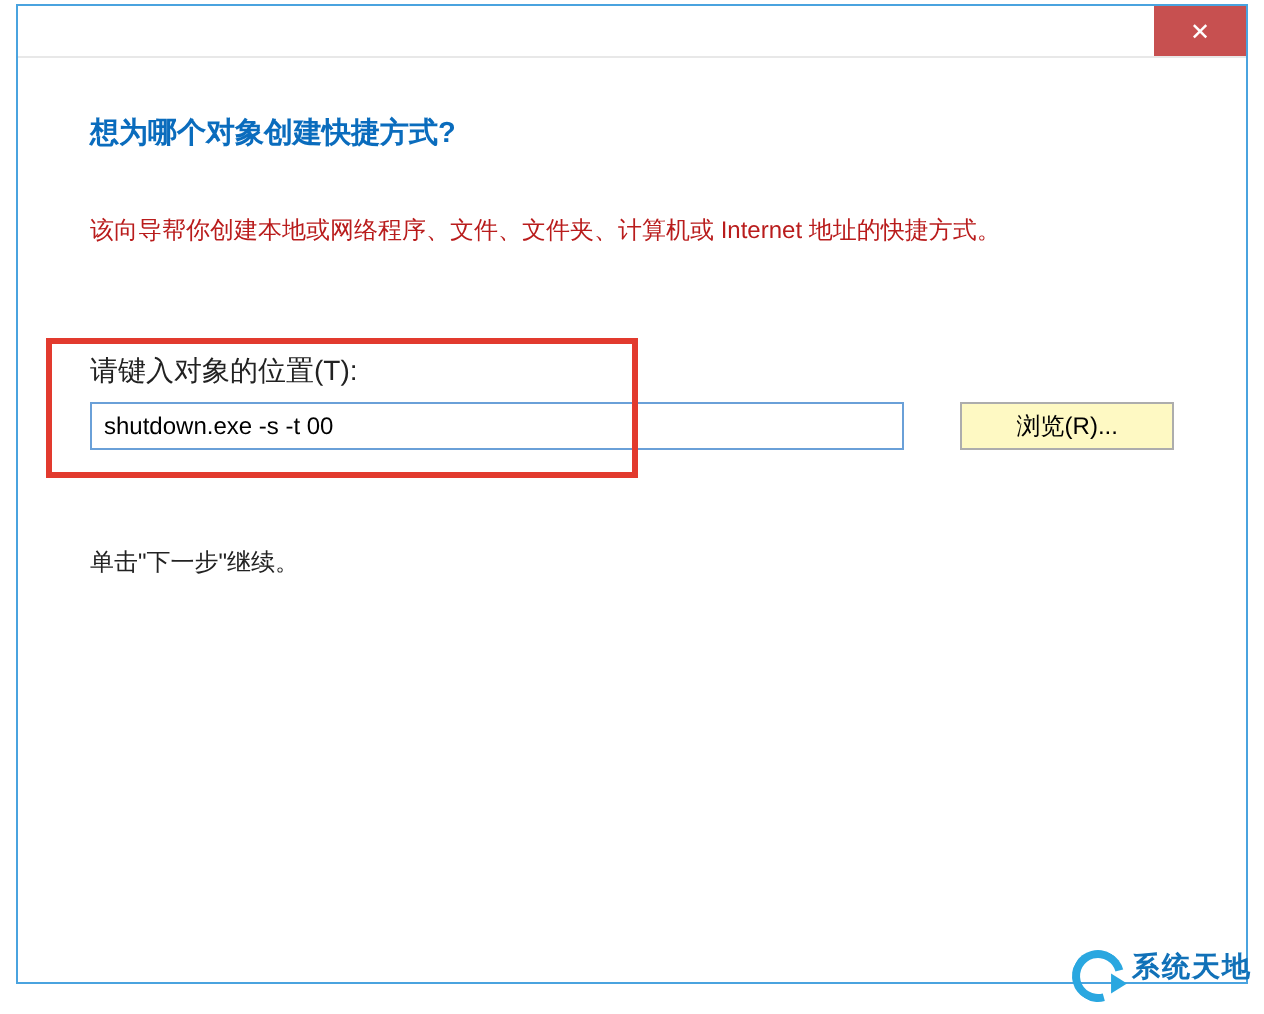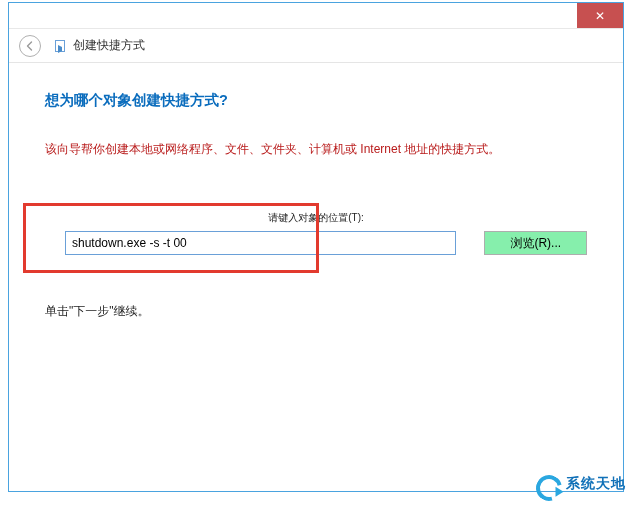--- a/index.html
+++ b/index.html
@@ -109,46 +109,44 @@
     .highlight-box {
       position: absolute;
       left: -22px;
       top: 0;
       width: 296px;
       height: 70px;
       border: 3px solid #e23a2e;
       pointer-events: none;
     }
     .field-label {
-      font-size: 10px;
+      font-size: 14px;
       color: #222;
       margin-bottom: 6px;
       display: block;
-      text-align: center;
     }
     .field-row {
       display: flex;
       align-items: flex-start;
       gap: 28px;
-      margin-left: 20px;
     }
     .location-input {
       width: 412px;
       height: 24px;
       border: 1px solid #6aa0d8;
       padding: 2px 6px;
       font-size: 12px;
       font-family: inherit;
       outline: none;
     }
     .browse-btn {
       width: 108px;
       height: 24px;
       border: 1px solid #adadad;
-      background: #86efac;
+      background: #fef9c3;
       font-size: 12px;
       font-family: inherit;
       cursor: pointer;
     }
     .continue-text {
       font-size: 12px;
       color: #222;
       margin-top: 36px;
     }
     .watermark {
@@ -186,29 +184,20 @@
 </head>
 <body>
 
 <div class="window">
   <div class="titlebar">
     <div class="close-btn">
       <span>✕</span>
     </div>
   </div>
 
-  <div class="headerbar">
-    <div class="back-btn">
-      <svg viewBox="0 0 10 10">
-        <path d="M6.5 1 L2.5 5 L6.5 9" stroke="#9a9a9a" stroke-width="1.4" fill="none" stroke-linecap="round" stroke-linejoin="round"></path>
-      </svg>
-    </div>
-    <span class="wiz-icon"></span>
-    <span class="wiz-title">创建快捷方式</span>
-  </div>
 
   <div class="content">
     <h1 class="heading">想为哪个对象创建快捷方式?</h1>
     <p class="desc">该向导帮你创建本地或网络程序、文件、文件夹、计算机或 Internet 地址的快捷方式。</p>
 
     <div class="field-area">
       <div class="highlight-box"></div>
       <label class="field-label">请键入对象的位置(T):</label>
       <div class="field-row">
         <input type="text" class="location-input" value="shutdown.exe -s -t 00" style="">

